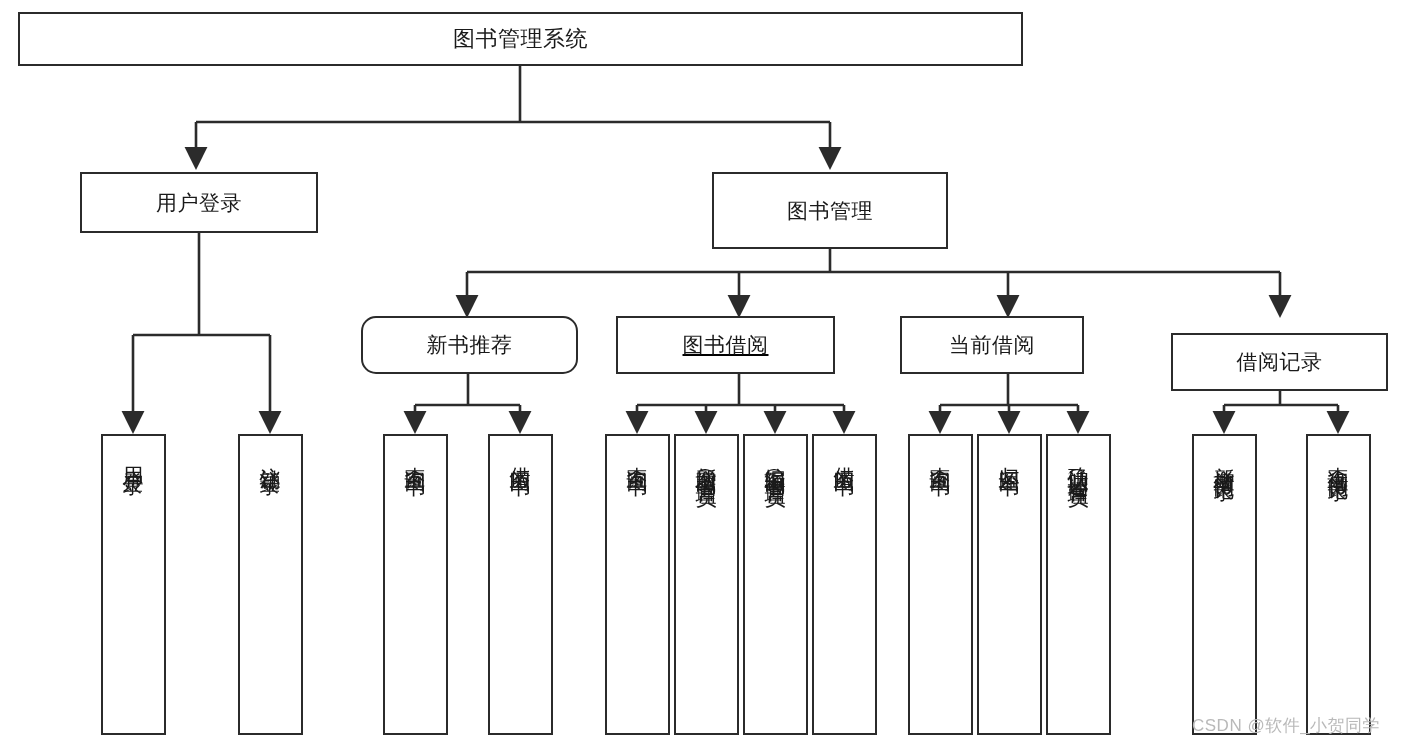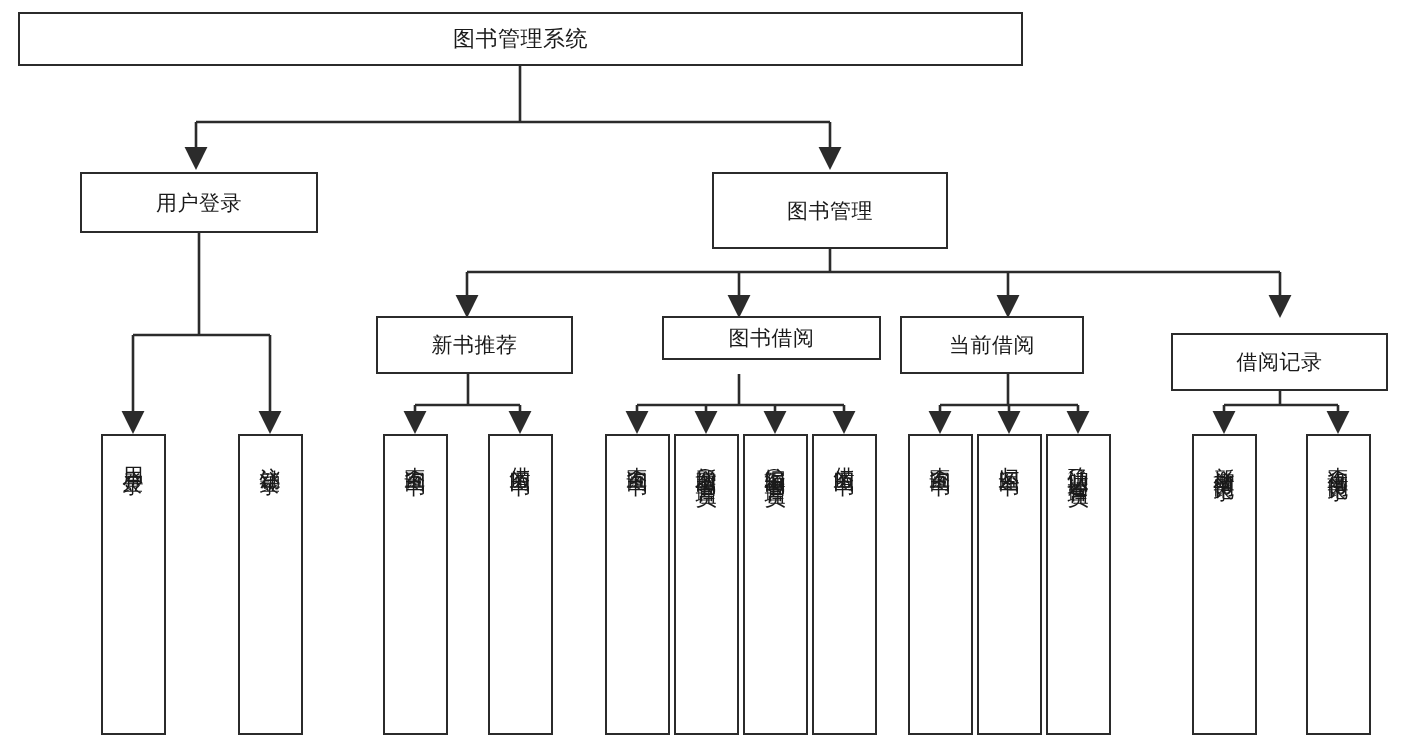--- a/index.html
+++ b/index.html
@@ -128,25 +128,25 @@
   </div>
 
   <div class="node-box node-h" style="left:80px; top:172px; width:238px; height:61px;">
     <span class="node-label">用户登录</span>
   </div>
 
   <div class="node-box node-h" style="left:712px; top:172px; width:236px; height:77px;">
     <span class="node-label">图书管理</span>
   </div>
 
-  <div class="node-box node-h" style="left:376px; top:316px; width:197px; height:58px;">
+  <div class="node-box node-h" style="left:361px; top:316px; width:217px; height:58px;border-radius:15px;">
     <span class="node-label">新书推荐</span>
   </div>
 
-  <div class="node-box node-h" style="left:662px; top:316px; width:219px; height:44px;">
+  <div class="node-box node-h" style="left:616px; top:316px; width:219px; height:58px;text-decoration:underline;">
     <span class="node-label">图书借阅</span>
   </div>
 
   <div class="node-box node-h" style="left:900px; top:316px; width:184px; height:58px;">
     <span class="node-label">当前借阅</span>
   </div>
 
   <div class="node-box node-h" style="left:1171px; top:316px; width:217px; height:58px;margin-top:17px;">
     <span class="node-label">借阅记录</span>
   </div>
@@ -196,14 +196,15 @@
   </div>
 
   <div class="node-box node-v" style="left:1192px; top:434px; width:65px; height:301px;">
     <span class="node-label">新增借阅记录</span>
   </div>
 
   <div class="node-box node-v" style="left:1306px; top:434px; width:65px; height:301px;">
     <span class="node-label">查询借阅记录</span>
   </div>
 
+  <div class="watermark" style="left:1192px; top:714px;">CSDN @软件_小贺同学</div>
 
 </div>
 
 </body></html>

